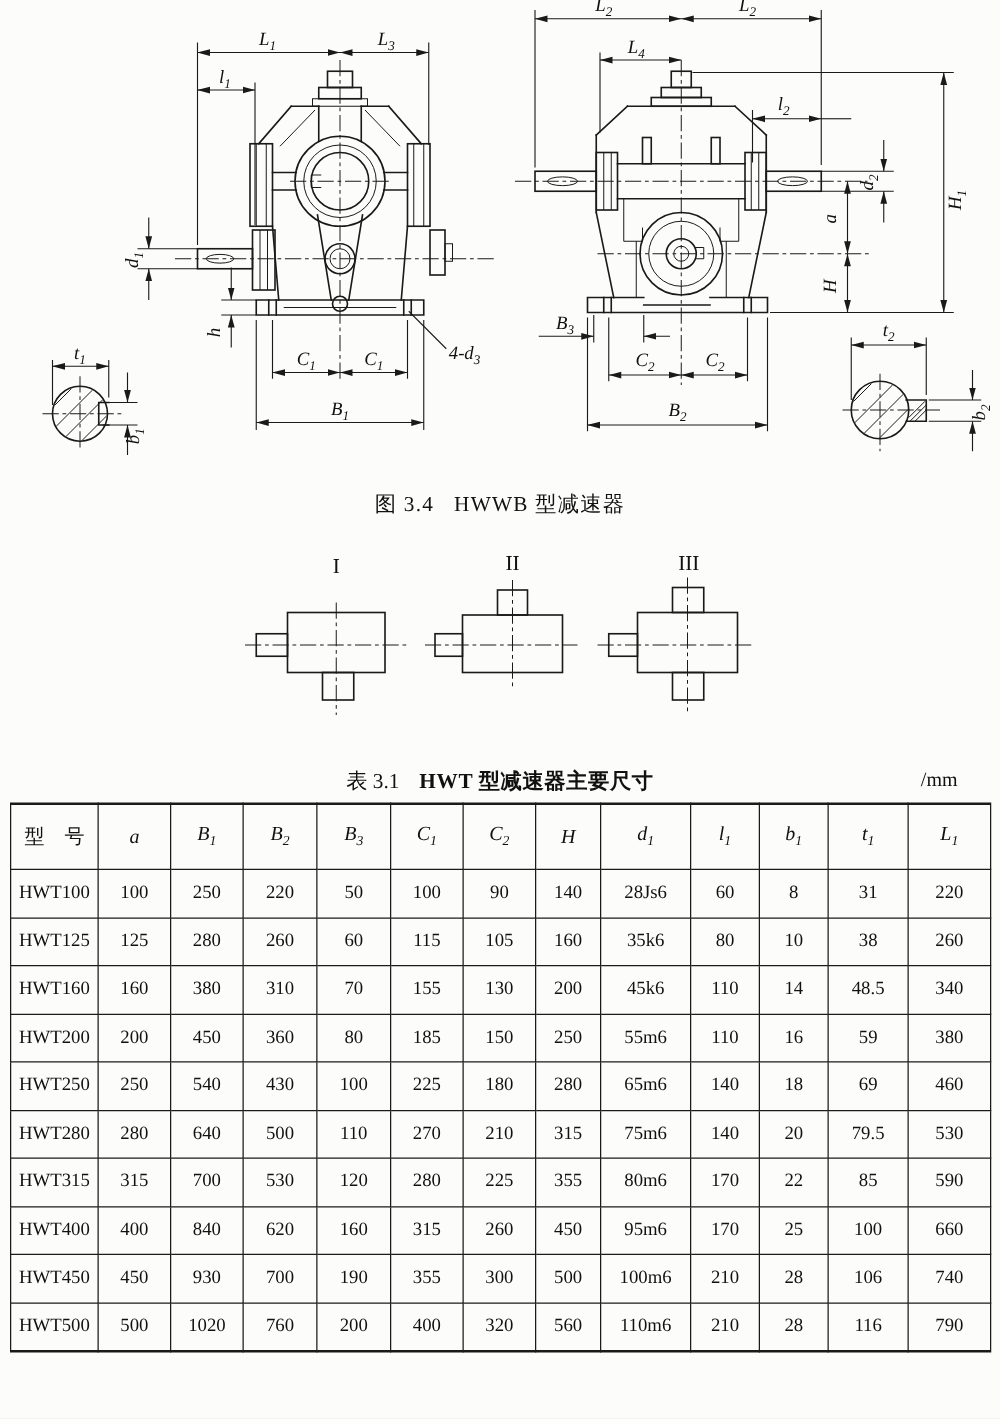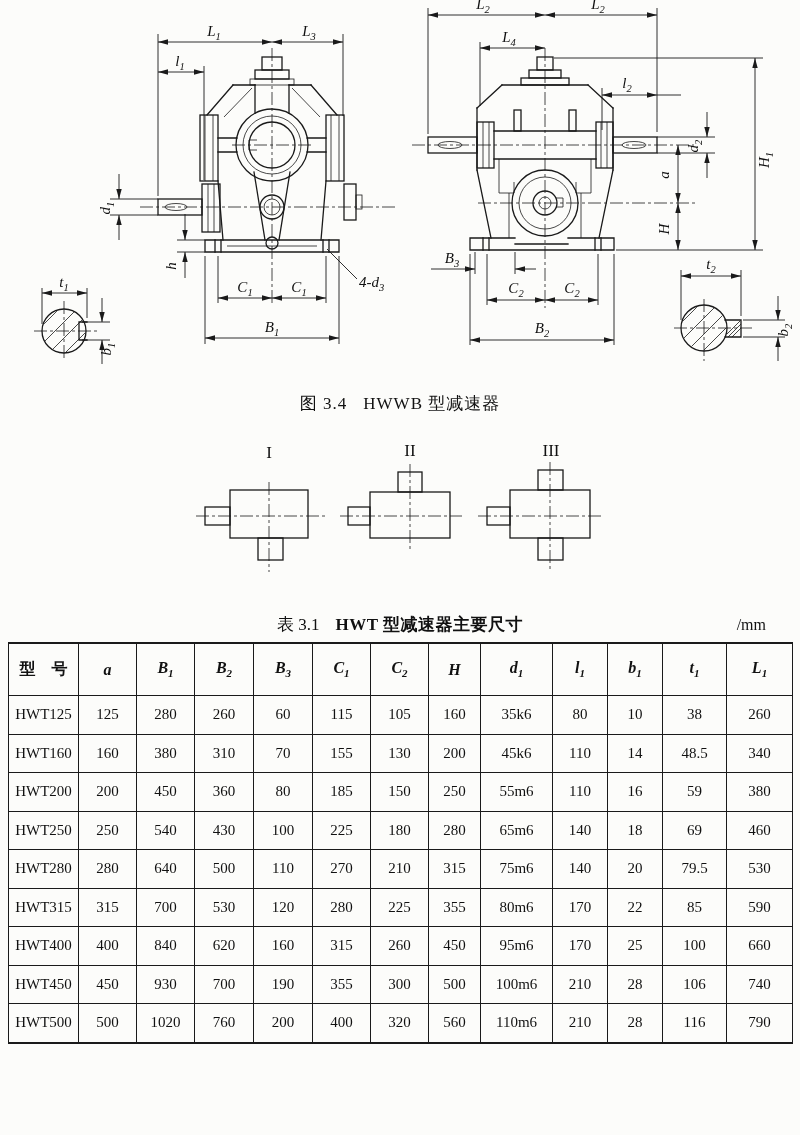--- a/index.html
+++ b/index.html
@@ -15,21 +15,21 @@
   text.rm{font-family:"Liberation Serif","DejaVu Serif",serif;font-size:17px;fill:#111;text-anchor:middle;}
   .caption{position:absolute;width:100%;text-align:center;font-size:17px;letter-spacing:1px;}
   .caption .cap-label{margin-right:16px;}
   #table-title{position:absolute;top:613px;left:0;width:100%;text-align:center;font-size:17px;}
   #table-title .title-main{font-weight:bold;margin-left:16px;letter-spacing:0.5px;}
   #unit-label{position:absolute;top:616px;right:34px;font-size:16px;text-align:center;}
   #dim-table{position:absolute;top:642px;left:8px;width:784px;border-collapse:collapse;
              table-layout:fixed;border:2.6px solid #1a1a1a;border-left-width:1.4px;border-right-width:1.4px;}
   #dim-table th,#dim-table td{border:1.1px solid #1a1a1a;border-top-width:1.6px;
              text-align:center;vertical-align:middle;font-size:15px;padding:0;}
-  #dim-table th{height:51px;font-weight:bold;font-size:16px;}
+  #dim-table th{height:51px;font-weight:normal;font-size:16px;}
   #dim-table th.var{font-style:italic;}
   #dim-table td{height:37.5px;}
   sub{font-size:11px;}
 </style>
 </head>
 <body>
 
 <div id="page">
 
 <svg id="fig34" style="top:0" width="800" height="390" viewBox="0 0 800 390">
@@ -328,20 +328,35 @@
           <th class="var">H</th>
           <th class="var">d<sub>1</sub></th>
           <th class="var">l<sub>1</sub></th>
           <th class="var">b<sub>1</sub></th>
           <th class="var">t<sub>1</sub></th>
           <th class="var">L<sub>1</sub></th>
         </tr>
   </thead>
   <tbody>
         <tr>
+          <td>HWT100</td>
+          <td>100</td>
+          <td>250</td>
+          <td>220</td>
+          <td>50</td>
+          <td>100</td>
+          <td>90</td>
+          <td>140</td>
+          <td>28Js6</td>
+          <td>60</td>
+          <td>8</td>
+          <td>31</td>
+          <td>220</td>
+        </tr>
+        <tr>
           <td>HWT125</td>
           <td>125</td>
           <td>280</td>
           <td>260</td>
           <td>60</td>
           <td>115</td>
           <td>105</td>
           <td>160</td>
           <td>35k6</td>
           <td>80</td>

